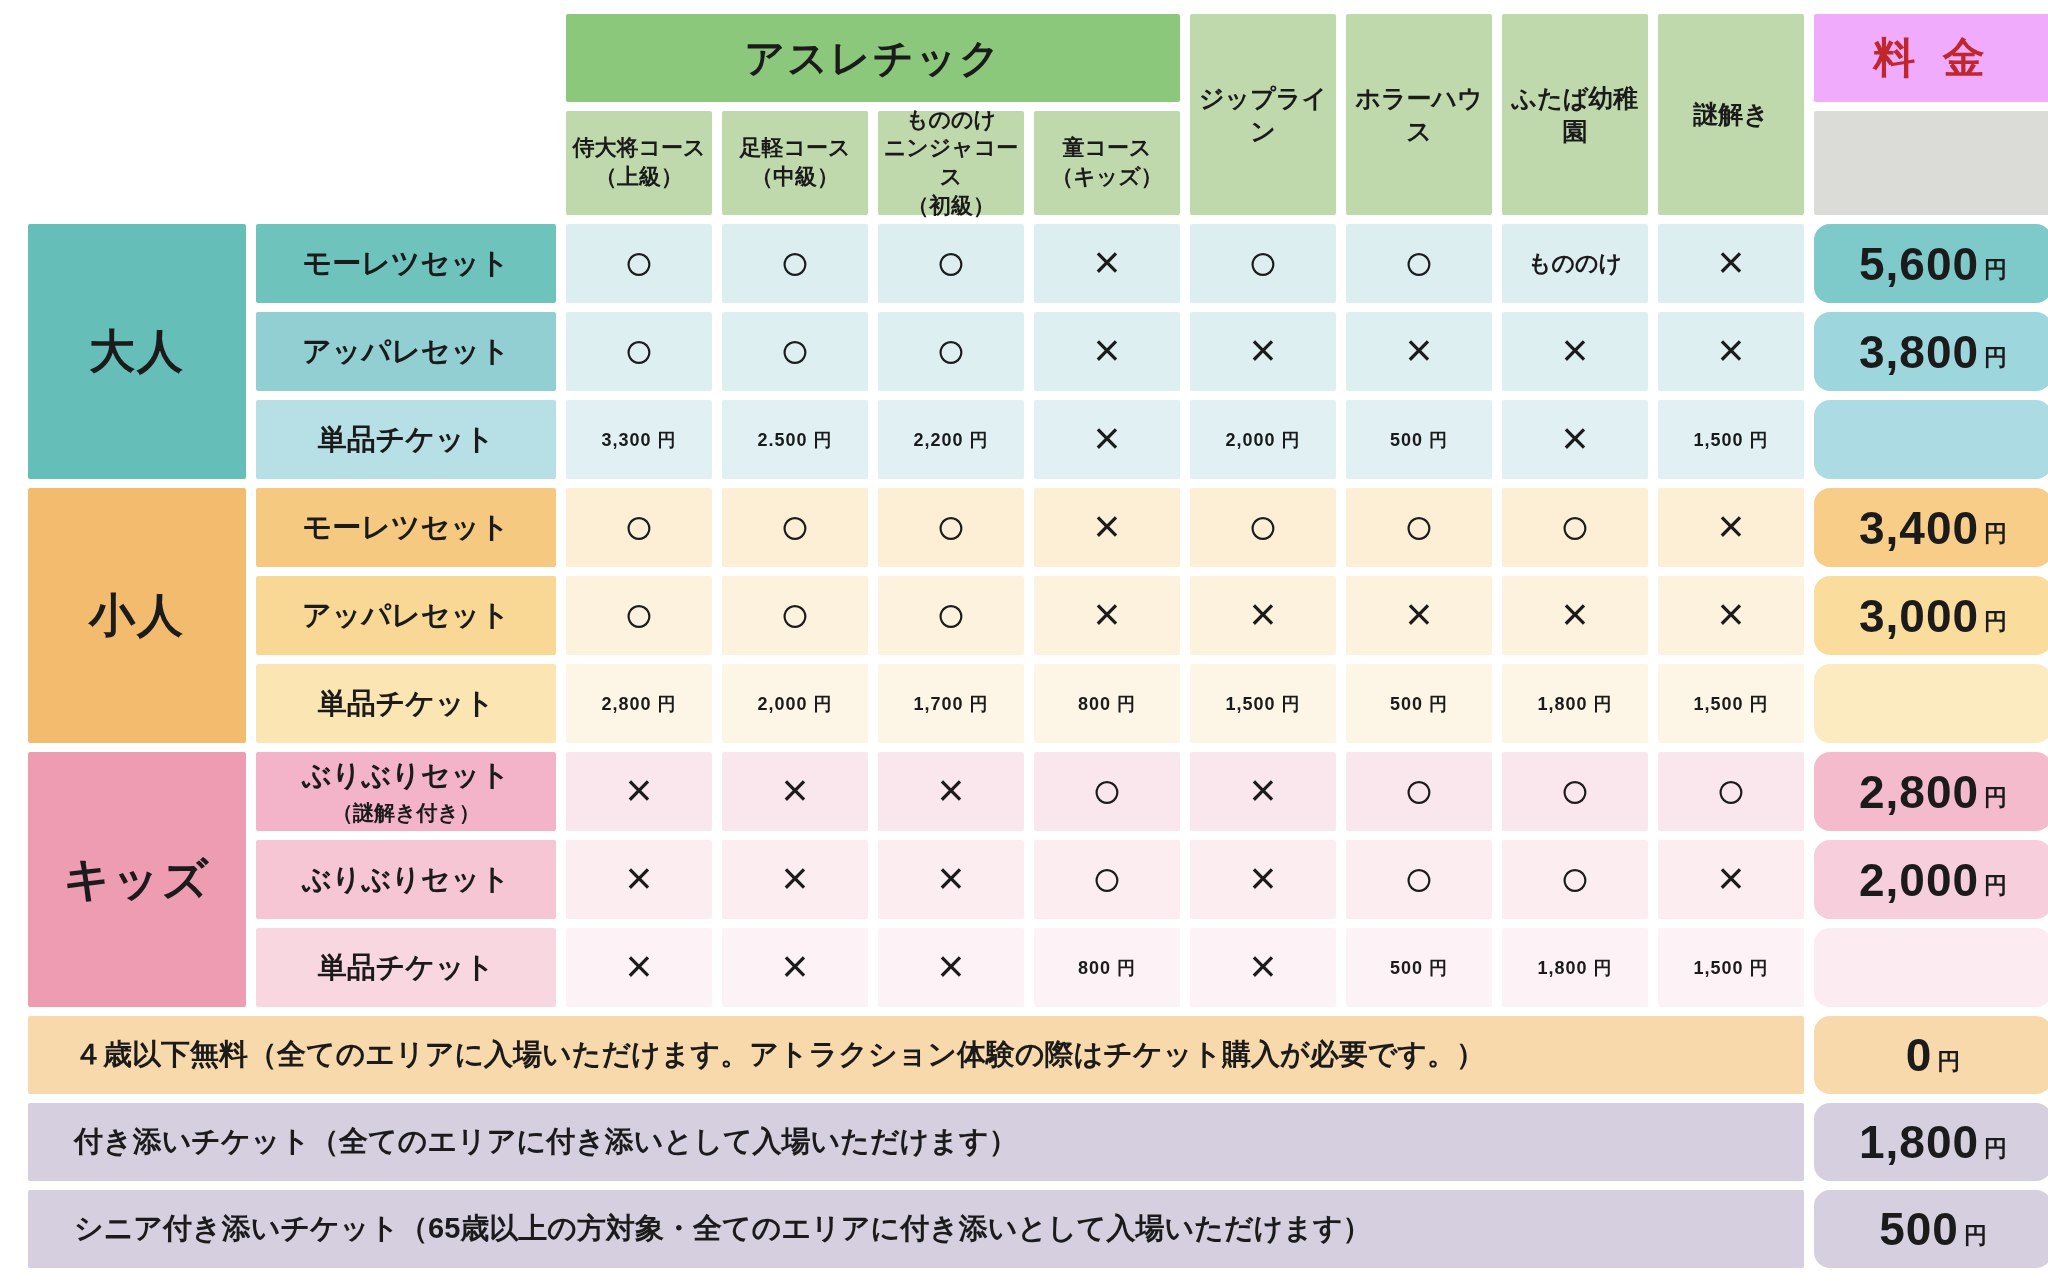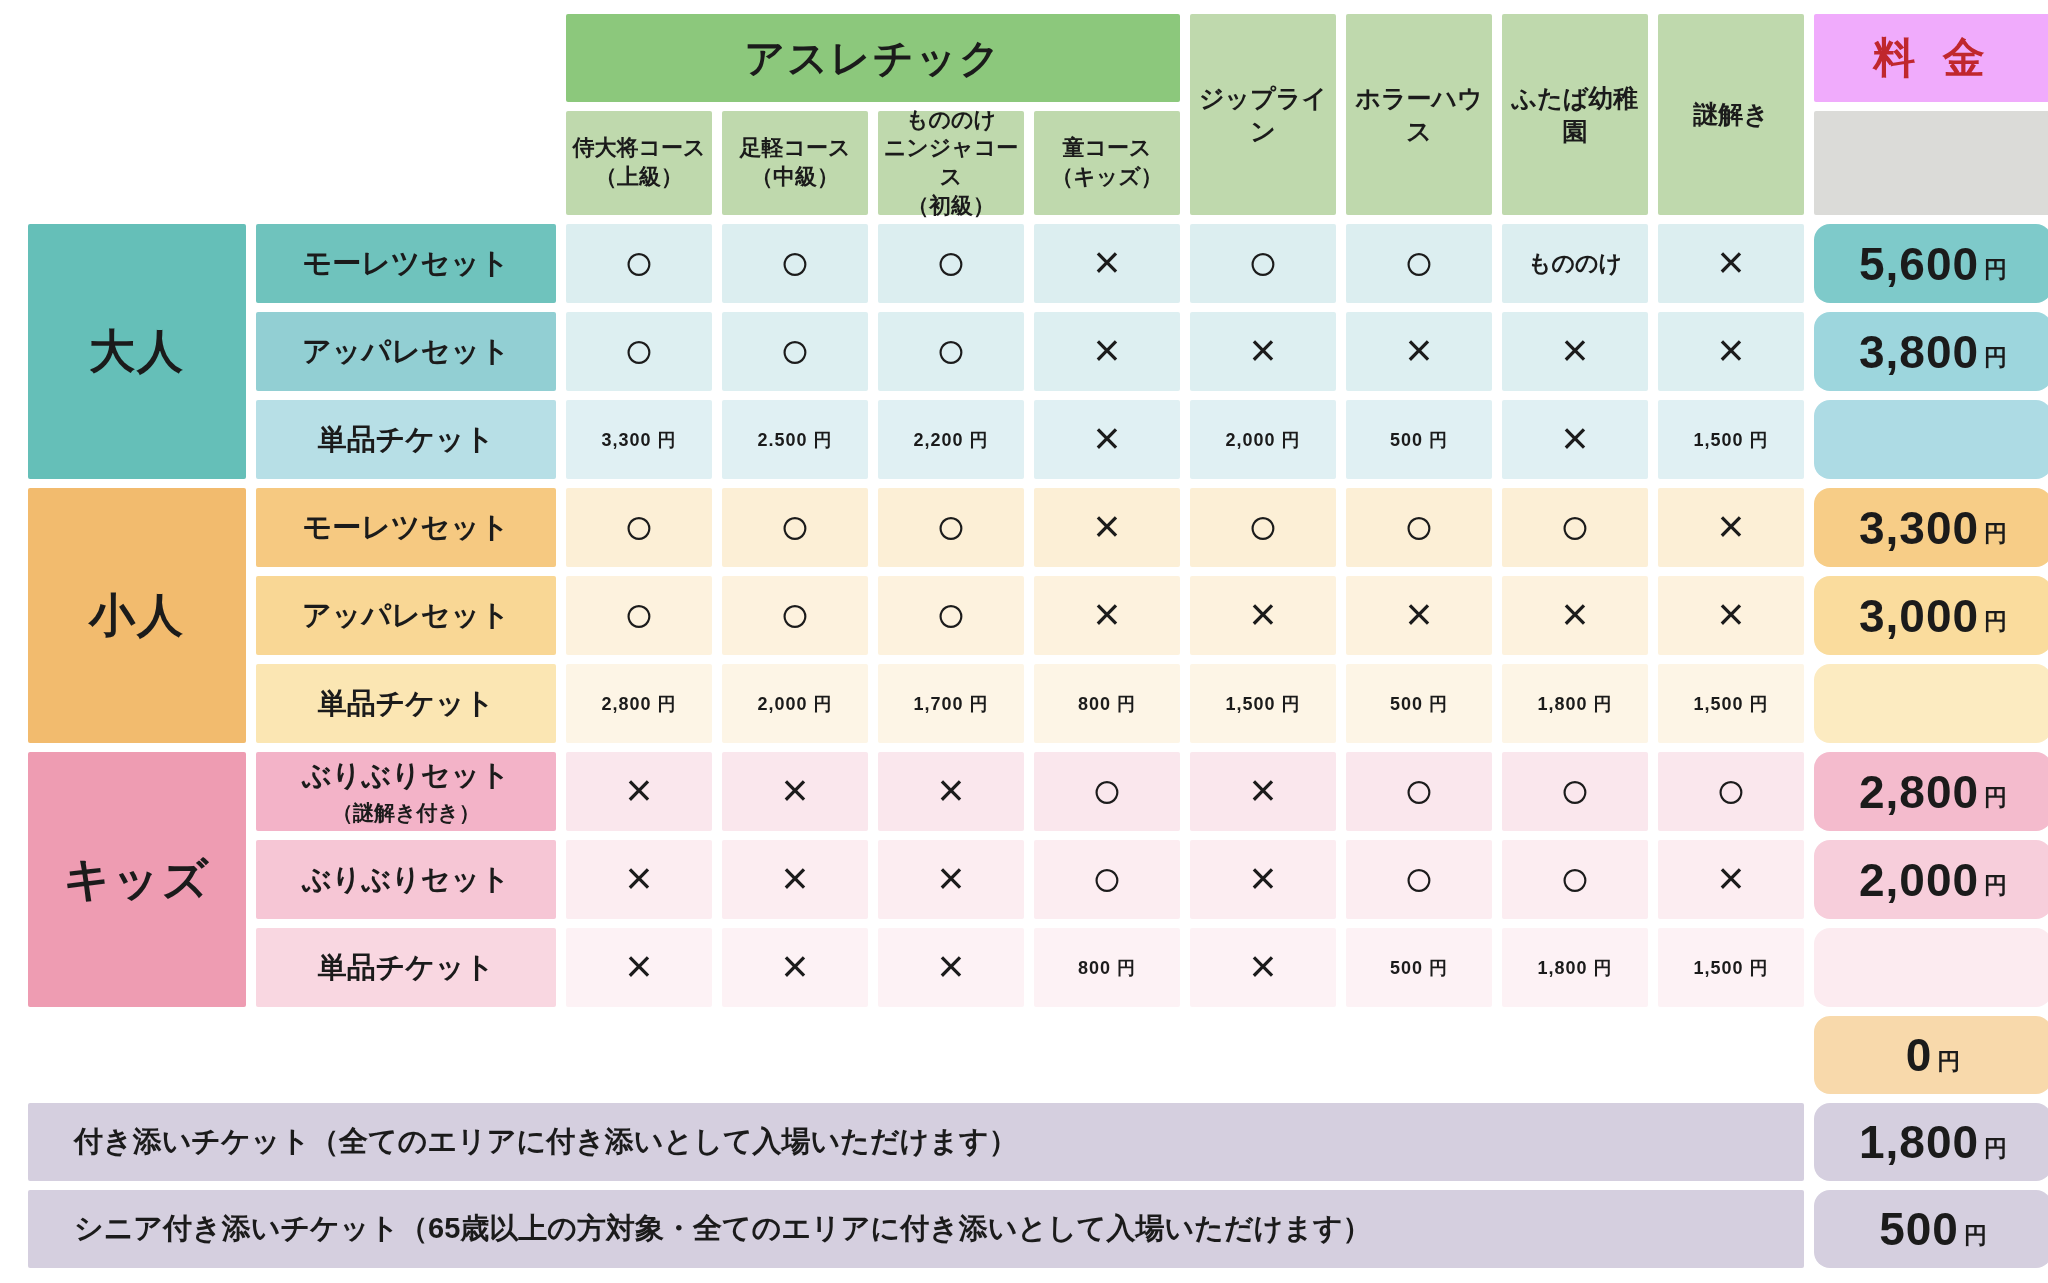--- a/index.html
+++ b/index.html
@@ -58,20 +58,21 @@
   <div class="cell hdr-tall" style="grid-area: 1 / 9 / 3 / 10; background-color: rgb(191, 217, 173);">ふたば幼稚園</div>
   <div class="cell hdr-tall" style="grid-area: 1 / 10 / 3 / 11; background-color: rgb(191, 217, 173);">謎解き</div>
 
   <div class="cell hdr-fee" style="grid-area: 1 / 11 / 2 / 12; background-color: #f0abfc; color: rgb(192, 39, 45);">料 金</div>
   <div class="cell hdr-fee-sub" style="grid-area: 2 / 11 / 3 / 12; background-color: rgb(219, 219, 216);"></div>
 
   <div class="cell grp" style="grid-area: 3 / 1 / 6 / 2; background-color: rgb(101, 191, 184);">大人</div>
   <div class="cell grp" style="grid-area: 6 / 1 / 9 / 2; background-color: rgb(242, 187, 110);">小人</div>
   <div class="cell grp" style="grid-area: 9 / 1 / 12 / 2; background-color: rgb(238, 156, 178);">キッズ</div>
 
+  <div class="cell foot" style="grid-area: 12 / 1 / 13 / 11; background-color: rgb(248, 217, 171);">４歳以下無料（全てのエリアに入場いただけます。アトラクション体験の際はチケット購入が必要です。）</div>
   <div class="cell pricecell" style="grid-area: 12 / 11 / 13 / 12; background-color: rgb(248, 217, 171);">
     <span class="amt">0</span>
       <span class="yen">円</span>
   </div>
 
   <div class="cell foot" style="grid-area: 13 / 1 / 14 / 11; background-color: rgb(213, 207, 223);">付き添いチケット（全てのエリアに付き添いとして入場いただけます）</div>
   <div class="cell pricecell" style="grid-area: 13 / 11 / 14 / 12; background-color: rgb(213, 207, 223);">
     <span class="amt">1,800</span>
       <span class="yen">円</span>
   </div>
@@ -129,21 +130,21 @@
     </div>
     <div class="cell datacell m-circle" style="grid-area: 6 / 3 / 7 / 4; background-color: rgb(252, 239, 214);">○</div>
     <div class="cell datacell m-circle" style="grid-area: 6 / 4 / 7 / 5; background-color: rgb(252, 239, 214);">○</div>
     <div class="cell datacell m-circle" style="grid-area: 6 / 5 / 7 / 6; background-color: rgb(252, 239, 214);">○</div>
     <div class="cell datacell m-cross" style="grid-area: 6 / 6 / 7 / 7; background-color: rgb(252, 239, 214);">×</div>
     <div class="cell datacell m-circle" style="grid-area: 6 / 7 / 7 / 8; background-color: rgb(252, 239, 214);">○</div>
     <div class="cell datacell m-circle" style="grid-area: 6 / 8 / 7 / 9; background-color: rgb(252, 239, 214);">○</div>
     <div class="cell datacell m-circle" style="grid-area: 6 / 9 / 7 / 10; background-color: rgb(252, 239, 214);">○</div>
     <div class="cell datacell m-cross" style="grid-area: 6 / 10 / 7 / 11; background-color: rgb(252, 239, 214);">×</div>
     <div class="cell pricecell" style="grid-area: 6 / 11 / 7 / 12; background-color: rgb(247, 205, 135);">
-      <span class="amt">3,300</span>
+      <span class="amt">3,400</span>
       <span class="yen">円</span>
     </div>
     <div class="cell rowlabel" style="grid-area: 7 / 2 / 8 / 3; background-color: rgb(249, 215, 149);">
       <span>アッパレセット</span>
     </div>
     <div class="cell datacell m-circle" style="grid-area: 7 / 3 / 8 / 4; background-color: rgb(253, 242, 222);">○</div>
     <div class="cell datacell m-circle" style="grid-area: 7 / 4 / 8 / 5; background-color: rgb(253, 242, 222);">○</div>
     <div class="cell datacell m-circle" style="grid-area: 7 / 5 / 8 / 6; background-color: rgb(253, 242, 222);">○</div>
     <div class="cell datacell m-cross" style="grid-area: 7 / 6 / 8 / 7; background-color: rgb(253, 242, 222);">×</div>
     <div class="cell datacell m-cross" style="grid-area: 7 / 7 / 8 / 8; background-color: rgb(253, 242, 222);">×</div>

